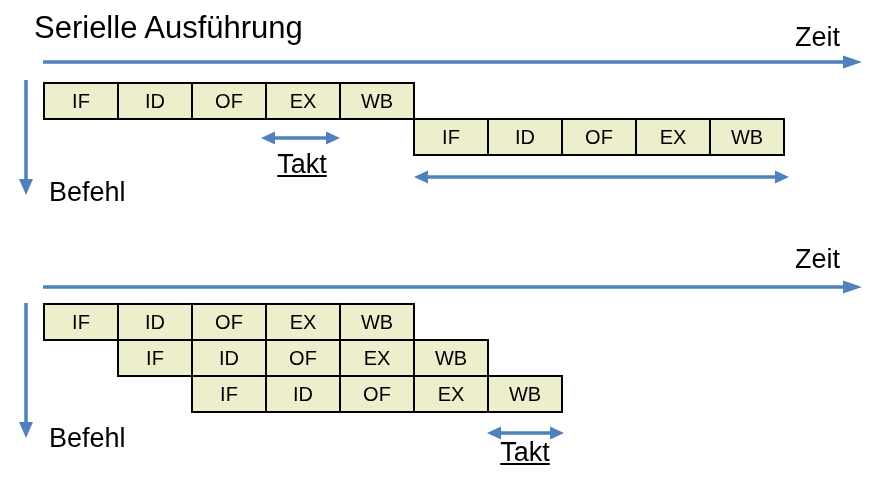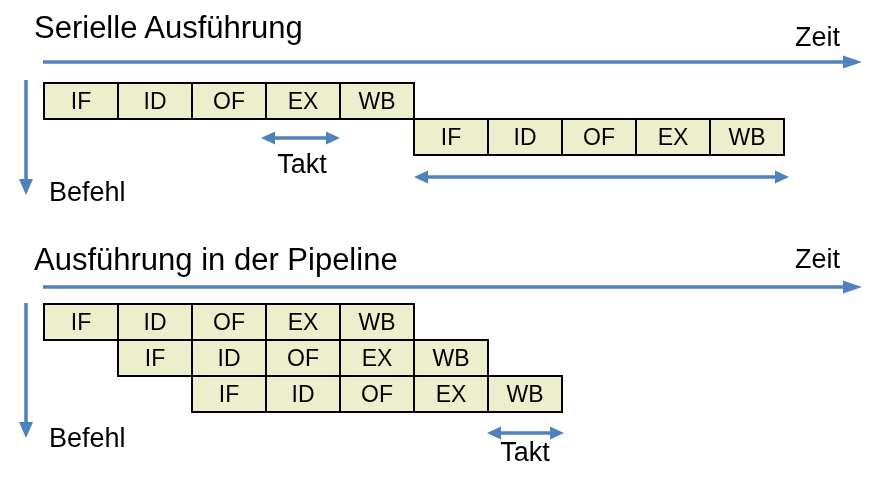--- a/index.html
+++ b/index.html
@@ -26,38 +26,38 @@
   .stage-box {
     position: absolute;
     width: 76px;
     height: 38px;
     box-sizing: border-box;
     background: var(--box-fill);
     border: 2px solid var(--box-border);
     display: flex;
     align-items: center;
     justify-content: center;
-    font-size: 23px;
+    font-size: 20px;
     color: var(--text);
   }
   .title {
     position: absolute;
     font-size: 31px;
     line-height: 36px;
     white-space: nowrap;
     color: var(--text);
   }
   .lbl {
     position: absolute;
     font-size: 27px;
     line-height: 24px;
     white-space: nowrap;
     color: var(--text);
   }
-  .lbl.center { text-align: center; }
+  .lbl.center { text-align: center; text-decoration: underline; }
   .aline { stroke: var(--arrow-blue); stroke-width: 3.5; fill: none; }
   .ahead { fill: var(--arrow-blue); stroke: none; }
 </style>
 </head>
 <body>
 
 <div class="canvas">
 
   <div class="title" style="left:34px; top:10px">Serielle Ausführung</div>
 
@@ -93,21 +93,20 @@
   <div class="lbl center" style="left:262px; top:152px; width:80px">Takt</div>
 
   <div class="lbl" style="left:49px; top:180px">Befehl</div>
 
   <svg class="abs" style="left:413px; top:168px" width="377" height="18">
     <line class="aline" x1="11" y1="9" x2="366" y2="9"></line>
     <polygon class="ahead" points="1,9 15,2.5 15,15.5"></polygon>
     <polygon class="ahead" points="376,9 362,2.5 362,15.5"></polygon>
   </svg>
 
-  <div class="title" style="left:34px; top:242px">Ausführung in der Pipeline</div>
 
   <div class="lbl" style="left:795px; top:247px">Zeit</div>
 
   <svg class="abs" style="left:42px; top:278px" width="822" height="18">
     <line class="aline" x1="1" y1="9" x2="803" y2="9"></line>
     <polygon class="ahead" points="801,2.5 820,9 801,15.5"></polygon>
   </svg>
 
   <svg class="abs" style="left:16px; top:302px" width="20" height="138">
     <line class="aline" x1="10" y1="1" x2="10" y2="122"></line>

